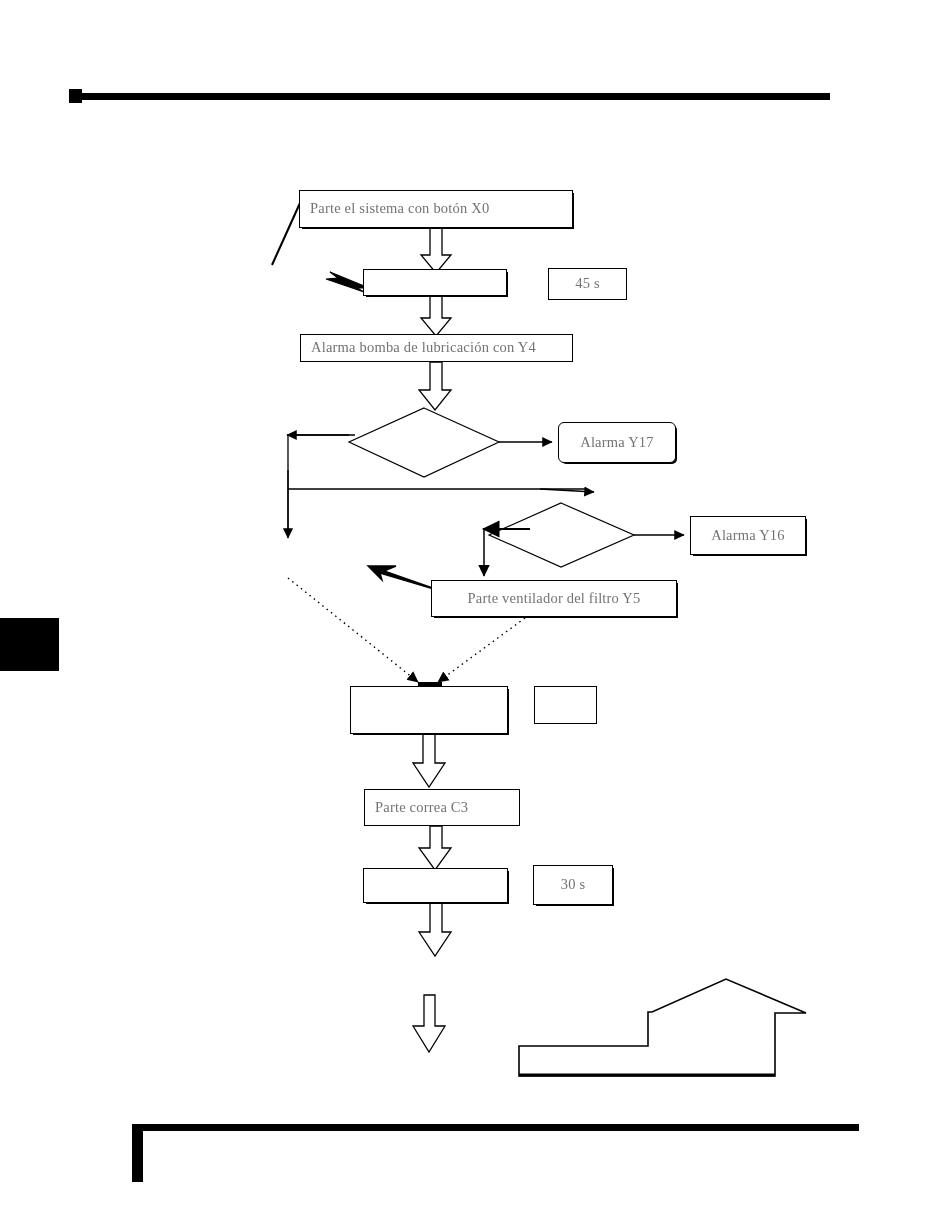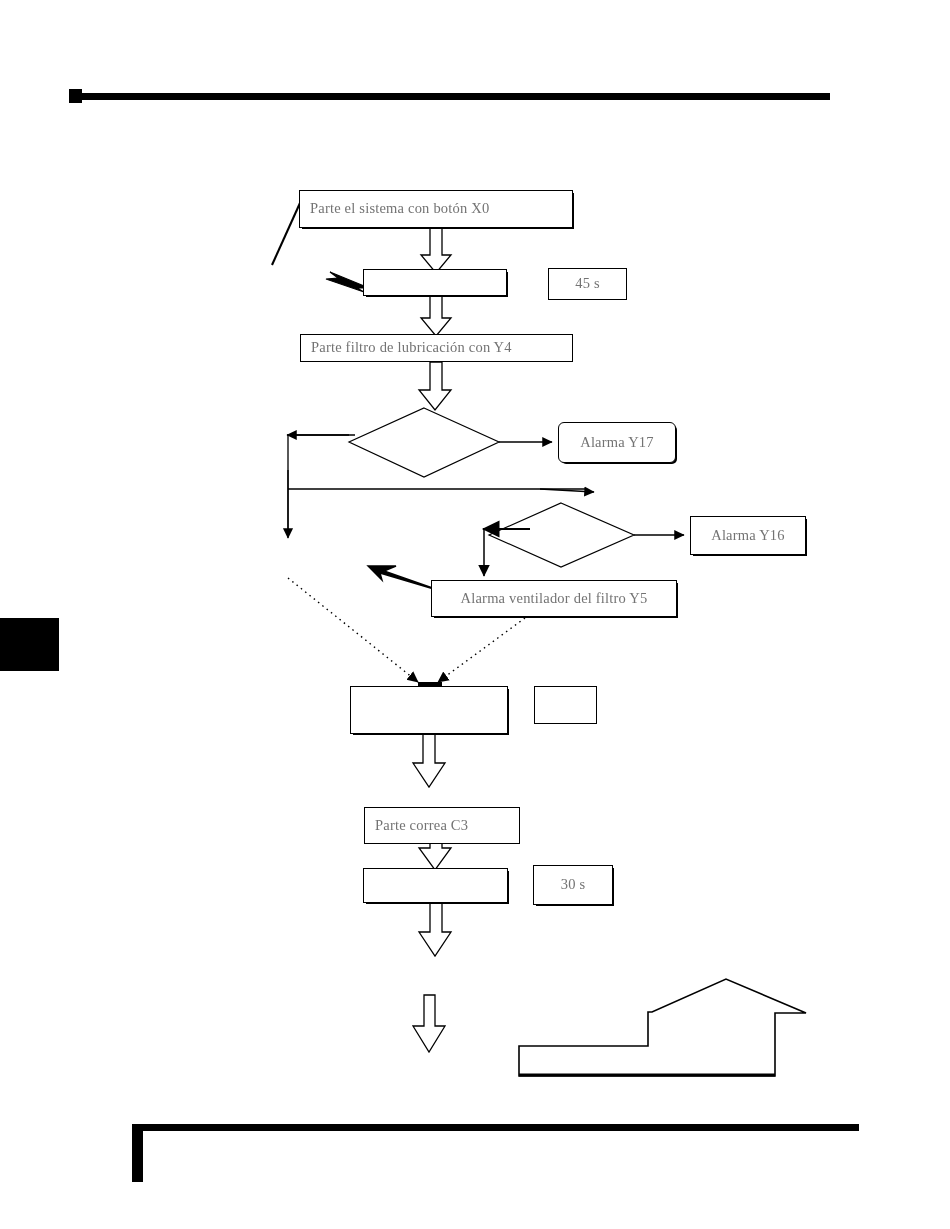--- a/index.html
+++ b/index.html
@@ -172,45 +172,45 @@
 
   <div class="abs node empty shadow-b" style="left:363px;top:269px;width:144px;height:27px;">
     <span></span>
   </div>
 
   <div class="abs node center" style="left:548px;top:268px;width:79px;height:32px;">
     <span>45 s</span>
   </div>
 
   <div class="abs node pad" style="left:300px;top:334px;width:273px;height:28px;">
-    <span>Parte filtro de lubricación con Y4</span>
+    <span>Alarma bomba de lubricación con Y4</span>
   </div>
 
   <div class="abs node shadow-b" style="left:558px;top:422px;width:118px;height:41px;justify-content:center;border-radius:6px;">
     <span>Alarma Y17</span>
   </div>
 
   <div class="abs node shadow-b" style="left:690px;top:516px;width:116px;height:39px;justify-content:center;font-family:Liberation Serif, serif;">
     <span>Alarma Y16</span>
   </div>
 
 
   <div class="abs node shadow-b" style="left:431px;top:580px;width:246px;height:37px;justify-content:center;">
-    <span>Alarma ventilador del filtro Y5</span>
+    <span>Parte ventilador del filtro Y5</span>
   </div>
 
   <div class="abs node empty shadow-b" style="left:350px;top:686px;width:158px;height:48px;">
     <span></span>
   </div>
 
   <div class="abs node empty" style="left:534px;top:686px;width:63px;height:38px;">
     <span></span>
   </div>
 
-  <div class="abs node pad" style="left:364px;top:807px;width:156px;height:37px;">
+  <div class="abs node pad" style="left:364px;top:789px;width:156px;height:37px;">
     <span>Parte correa C3</span>
   </div>
 
   <div class="abs node empty shadow-b" style="left:363px;top:868px;width:145px;height:35px;">
     <span></span>
   </div>
 
   <div class="abs node center shadow-b" style="left:533px;top:865px;width:80px;height:40px;">
     <span>30 s</span>
   </div>

